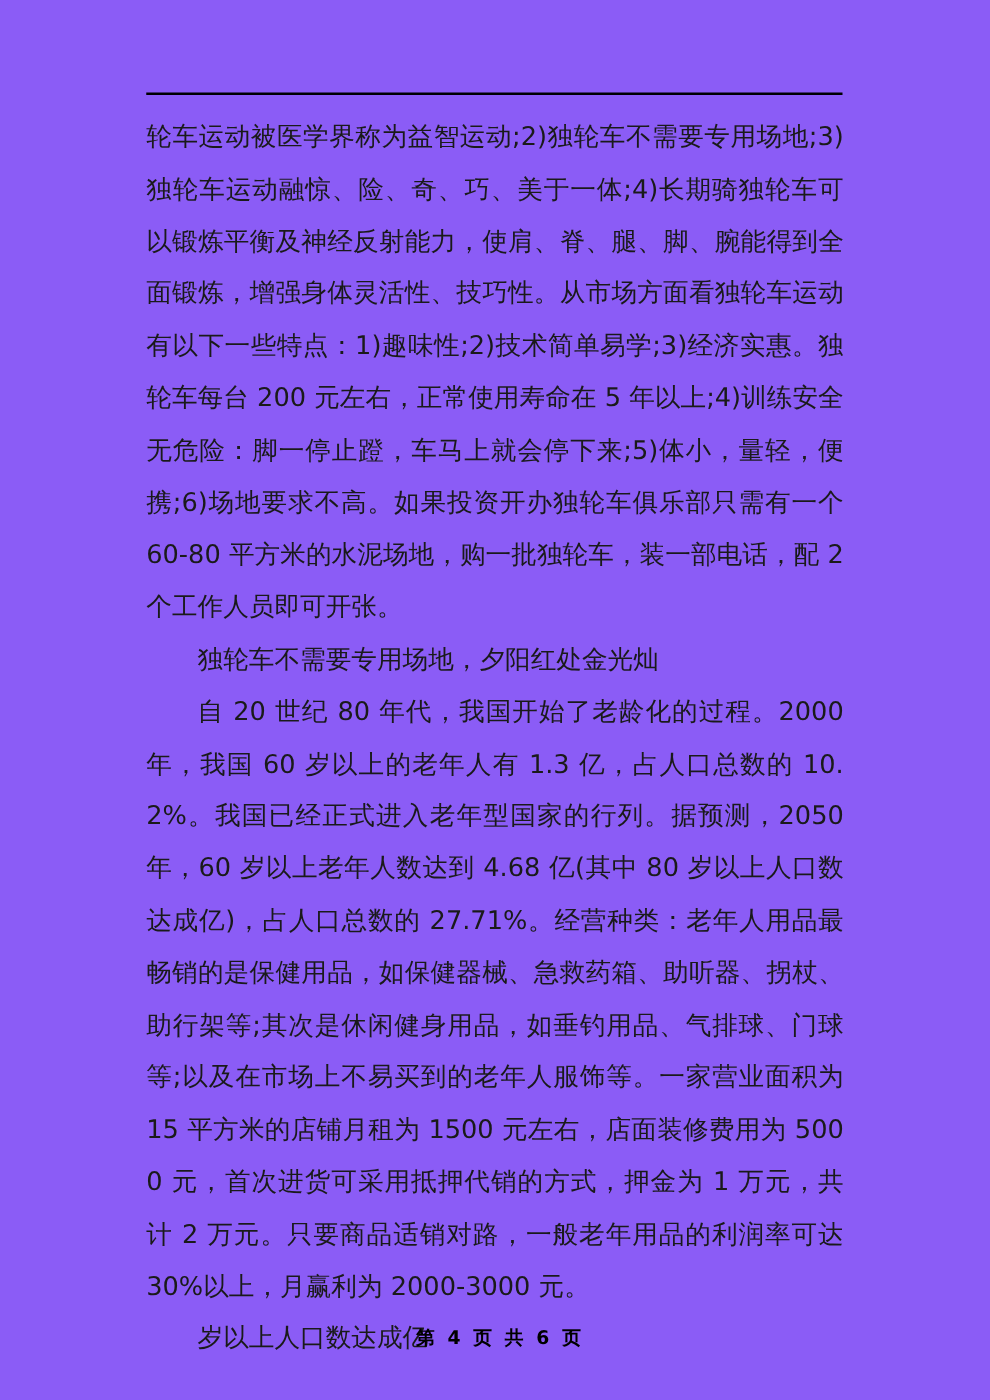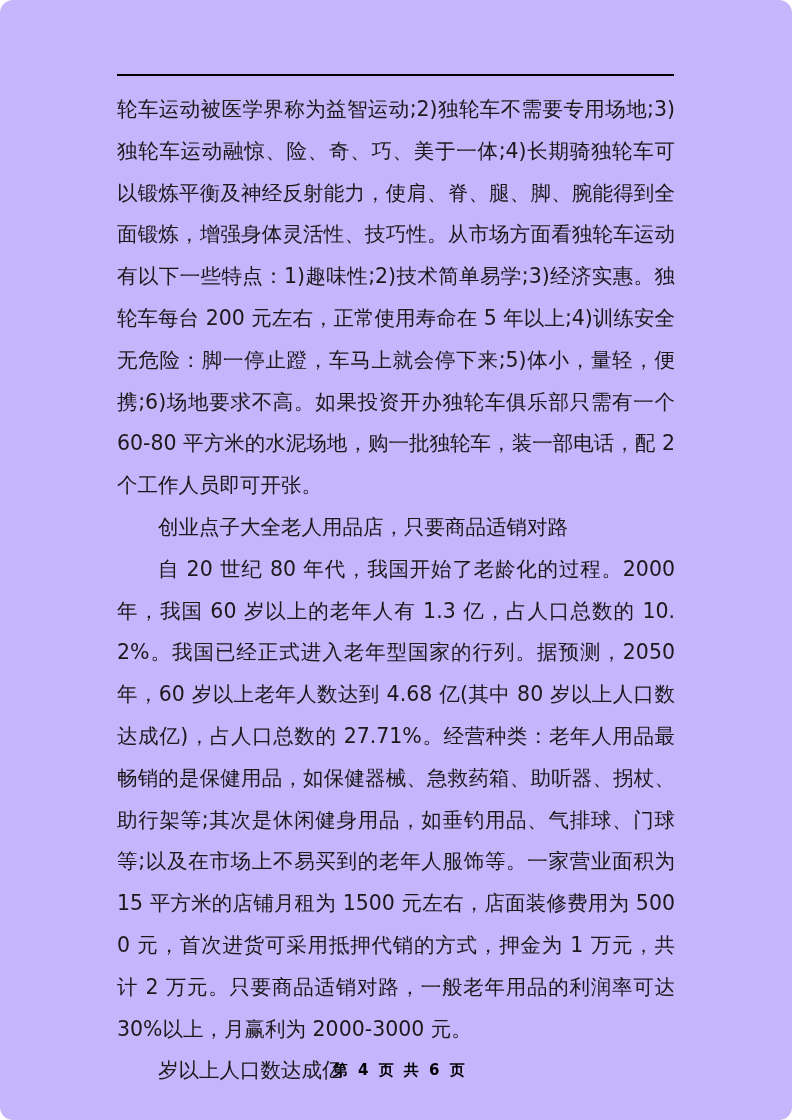--- a/index.html
+++ b/index.html
@@ -13,22 +13,21 @@
     position: relative;
     overflow: hidden;
     font-family: "DejaVu Sans", "Liberation Sans", sans-serif;
     color: #111111;
     -webkit-font-smoothing: none;
   }
 
   .page {
     position: absolute;
     inset: 0;
-    background: #c4b5fd;
-    border-radius: 13px;
+    background: #8b5cf6;
   }
 
   
   .header-rule {
     position: absolute;
     left: 117px;
     top: 74px;
     width: 557px;
     height: 0;
     border-top: 2px solid #000000;
@@ -80,21 +79,21 @@
 </style>
 </head>
 <body>
 
 <div class="page">
 
   <div class="header-rule"></div>
 
   <div class="content">
     <p class="para">轮车运动被医学界称为益智运动;2)独轮车不需要专用场地;3)独轮车运动融惊、险、奇、巧、美于一体;4)长期骑独轮车可以锻炼平衡及神经反射能力，使肩、脊、腿、脚、腕能得到全面锻炼，增强身体灵活性、技巧性。从市场方面看独轮车运动有以下一些特点：1)趣味性;2)技术简单易学;3)经济实惠。独轮车每台 200 元左右，正常使用寿命在 5 年以上;4)训练安全无危险：脚一停止蹬，车马上就会停下来;5)体小，量轻，便携;6)场地要求不高。如果投资开办独轮车俱乐部只需有一个 60-80 平方米的水泥场地，购一批独轮车，装一部电话，配 2 个工作人员即可开张。</p>
-    <p class="para indent">创业点子大全老人用品店，只要商品适销对路</p>
+    <p class="para indent">独轮车不需要专用场地，夕阳红处金光灿</p>
     <p class="para indent">自 20 世纪 80 年代，我国开始了老龄化的过程。2000 年，我国 60 岁以上的老年人有 1.3 亿，占人口总数的 10.2%。我国已经正式进入老年型国家的行列。据预测，2050 年，60 岁以上老年人数达到 4.68 亿(其中 80 岁以上人口数达成亿)，占人口总数的 27.71%。经营种类：老年人用品最畅销的是保健用品，如保健器械、急救药箱、助听器、拐杖、助行架等;其次是休闲健身用品，如垂钓用品、气排球、门球等;以及在市场上不易买到的老年人服饰等。一家营业面积为 15 平方米的店铺月租为 1500 元左右，店面装修费用为 5000 元，首次进货可采用抵押代销的方式，押金为 1 万元，共计 2 万元。只要商品适销对路，一般老年用品的利润率可达 30%以上，月赢利为 2000-3000 元。</p>
     <p class="para indent">岁以上人口数达成亿</p>
   </div>
 
   <div class="footer">
     <span class="footer-text">第 4 页 共 6 页</span>
   </div>
 
 </div>
 

